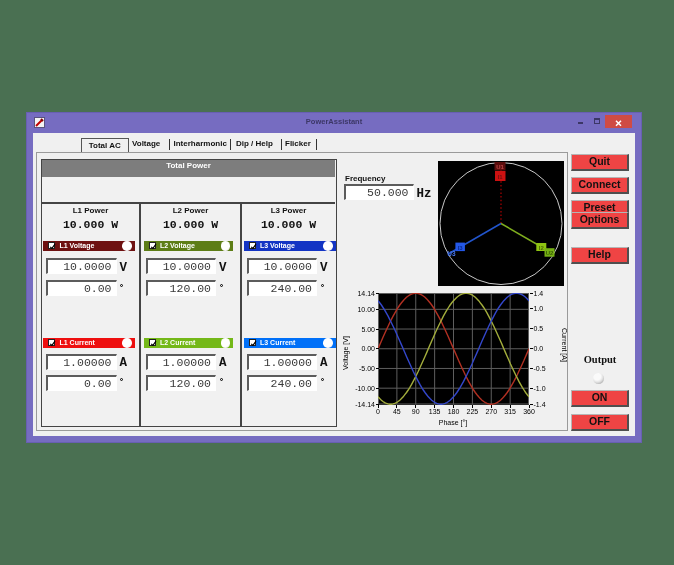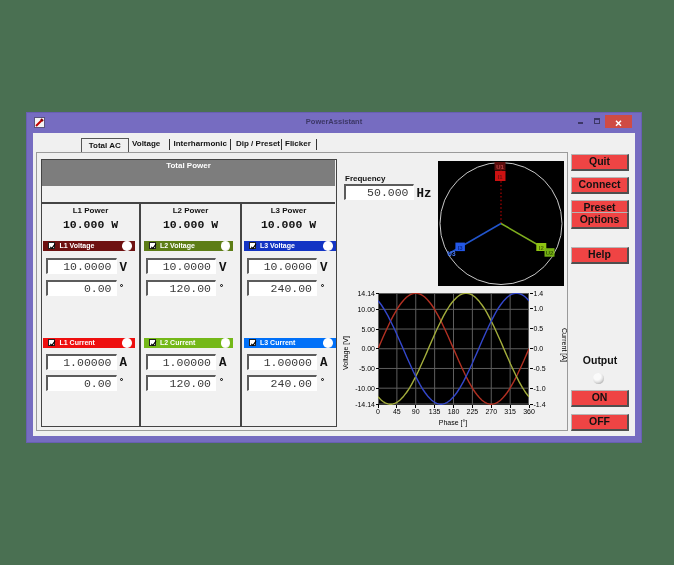--- a/index.html
+++ b/index.html
@@ -42,29 +42,29 @@
           <path d="M11 3.8 L16 8.8 M16 3.8 L11 8.8" stroke="#ffffff" stroke-width="1.5"></path>
         </svg></div>
     <div id="client" class="abs">
 
       <div class="abs tablbl" style="left:1.5px;top:6px;width:52px;text-align:center;margin-left:44px;">Power DC</div>
       <div class="abs tablbl" style="left:47.5px;top:4.5px;width:48.5px;height:15px;border:1px solid #555;background:#f0f0f0;text-align:center;line-height:14px;">Total AC</div>
       <div class="abs tablbl" style="left:99px;top:6px;">Voltage</div>
       <div class="abs sep" style="left:136px;"></div>
       <div class="abs tablbl" style="left:140.5px;top:6px;">Interharmonic</div>
       <div class="abs sep" style="left:197px;"></div>
-      <div class="abs tablbl" style="left:203px;top:6px;">Dip / Preset</div>
+      <div class="abs tablbl" style="left:203px;top:6px;">Dip / Help</div>
       <div class="abs sep" style="left:248px;"></div>
       <div class="abs tablbl" style="left:252px;top:6px;">Flicker</div>
       <div class="abs sep" style="left:282.5px;"></div>
 
       <div class="abs" style="left:3px;top:18.5px;width:532px;height:279px;border:1px solid #9a9a9a;"></div>
 
       <div class="abs" style="left:8px;top:25.5px;width:296px;height:268.5px;border:1.5px solid #444;background:#f1f1f1;">
-        <div class="abs" style="left:0;top:0;width:293px;height:26px;background:#7d7d7d;color:#fff;text-align:center;font-size:8px;font-weight:bold;line-height:11px;">Total Power</div>
+        <div class="abs" style="left:0;top:0;width:293px;height:17px;background:#7d7d7d;color:#fff;text-align:center;font-size:8px;font-weight:bold;line-height:11px;">Total Power</div>
         <div class="abs" style="left:0;top:42.5px;width:293px;height:1.5px;background:#444;"></div>
         <div class="abs" style="left:97.3px;top:42.5px;width:1.5px;height:224.5px;background:#444;"></div>
         <div class="abs" style="left:198.3px;top:42.5px;width:1.5px;height:224.5px;background:#444;"></div>
 
         <div class="abs collbl" style="left:0px;top:46px;width:97px;">L1 Power</div>
         <div class="abs collbl" style="left:99px;top:46px;width:99px;">L2 Power</div>
         <div class="abs collbl" style="left:200px;top:46px;width:93px;">L3 Power</div>
         <div class="abs pw" style="left:0px;top:58.5px;width:97px;">10.000&nbsp;W</div>
         <div class="abs pw" style="left:99px;top:58.5px;width:99px;">10.000&nbsp;W</div>
         <div class="abs pw" style="left:200px;top:58.5px;width:93px;">10.000&nbsp;W</div>
@@ -252,17 +252,17 @@
         </div>
 
     </div>
 
   </div>
   <div class="abs btn" style="top:153.5px;">Quit</div>
   <div class="abs btn" style="top:176.5px;">Connect</div>
   <div class="abs btn" style="top:200px;">Preset</div>
   <div class="abs btn" style="top:212px;">Options</div>
   <div class="abs btn" style="top:247px;">Help</div>
-  <div class="abs" style="left:571px;top:354px;width:58px;text-align:center;font-size:10.5px;font-weight:bold;color:#111;">Output</div>
+  <div class="abs" style="left:571px;top:354px;width:58px;text-align:center;font-size:10.5px;font-weight:bold;color:#111;font-family:Liberation Serif, serif;">Output</div>
   <div class="abs" style="left:593px;top:372.5px;width:11px;height:11px;border-radius:50%;background:radial-gradient(circle at 38% 32%,#fafafa 35%,#e3e3e3 55%,#b5b5b5 78%,#9a9a9a);"></div>
   <div class="abs btn" style="top:390px;">ON</div>
   <div class="abs btn" style="top:413.5px;">OFF</div>
 </div>
 
 </body></html>

